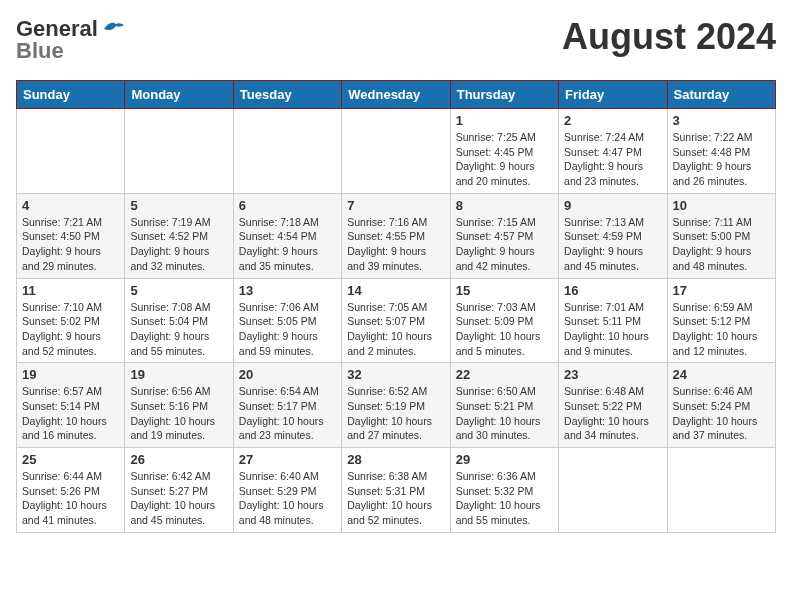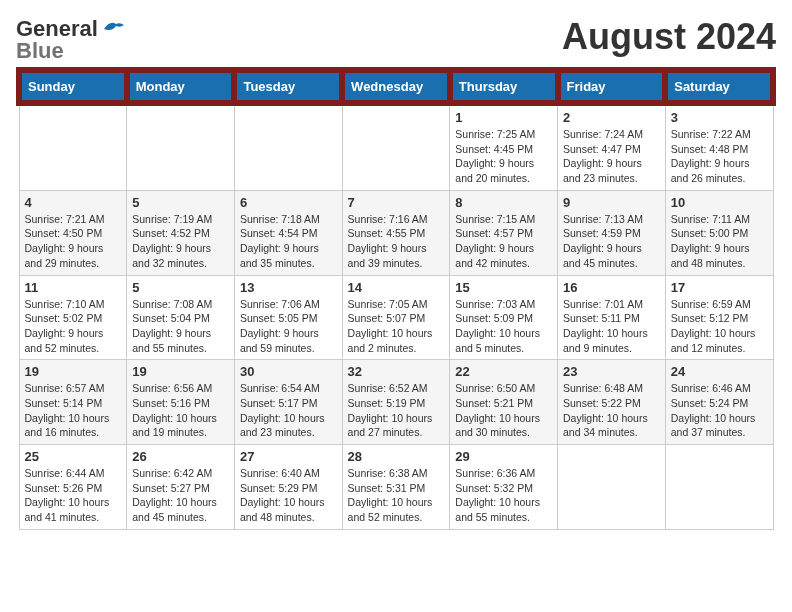--- a/index.html
+++ b/index.html
@@ -7,21 +7,21 @@
       font-family: Arial, sans-serif;
       background: #fff;
       width: 792px;
       min-height: 612px;
       padding: 16px;
     }
     .header-area {
       display: flex;
       justify-content: space-between;
       align-items: flex-start;
-      margin-bottom: 3px;
+      margin-bottom: 16px;
     }
     .logo {
       display: flex;
       flex-direction: column;
       align-items: flex-start;
     }
     .logo-line1 { display: flex; align-items: center; gap: 4px; }
     .title-area { text-align: right; }
     .month-title {
       font-size: 36px;
@@ -36,21 +36,21 @@
       width: 100%;
       border-collapse: collapse;
       border: 1px solid #ccc;
     }
     .calendar th {
       background: #1a6faf;
       color: #fff;
       font-size: 13px;
       font-weight: bold;
       padding: 6px 6px;
-      border: 6px solid #7f1d1d;
+      border: 1px solid #7f1d1d;
       text-align: left;
     }
     .calendar td {
       border: 1px solid #ccc;
       vertical-align: top;
       padding: 4px 5px;
       width: calc(100% / 7);
       font-size: 11px;
       color: #333;
       background: #fff;
@@ -183,21 +183,21 @@
       <tr>
         <td>
           <span class="day-num">19</span>
           <div class="day-info">Sunrise: 6:57 AM<br>Sunset: 5:14 PM<br>Daylight: 10 hours<br>and 16 minutes.</div>
         </td>
         <td>
           <span class="day-num">19</span>
           <div class="day-info">Sunrise: 6:56 AM<br>Sunset: 5:16 PM<br>Daylight: 10 hours<br>and 19 minutes.</div>
         </td>
         <td>
-          <span class="day-num">30</span>
+          <span class="day-num">20</span>
           <div class="day-info">Sunrise: 6:54 AM<br>Sunset: 5:17 PM<br>Daylight: 10 hours<br>and 23 minutes.</div>
         </td>
         <td>
           <span class="day-num">32</span>
           <div class="day-info">Sunrise: 6:52 AM<br>Sunset: 5:19 PM<br>Daylight: 10 hours<br>and 27 minutes.</div>
         </td>
         <td>
           <span class="day-num">22</span>
           <div class="day-info">Sunrise: 6:50 AM<br>Sunset: 5:21 PM<br>Daylight: 10 hours<br>and 30 minutes.</div>
         </td>

